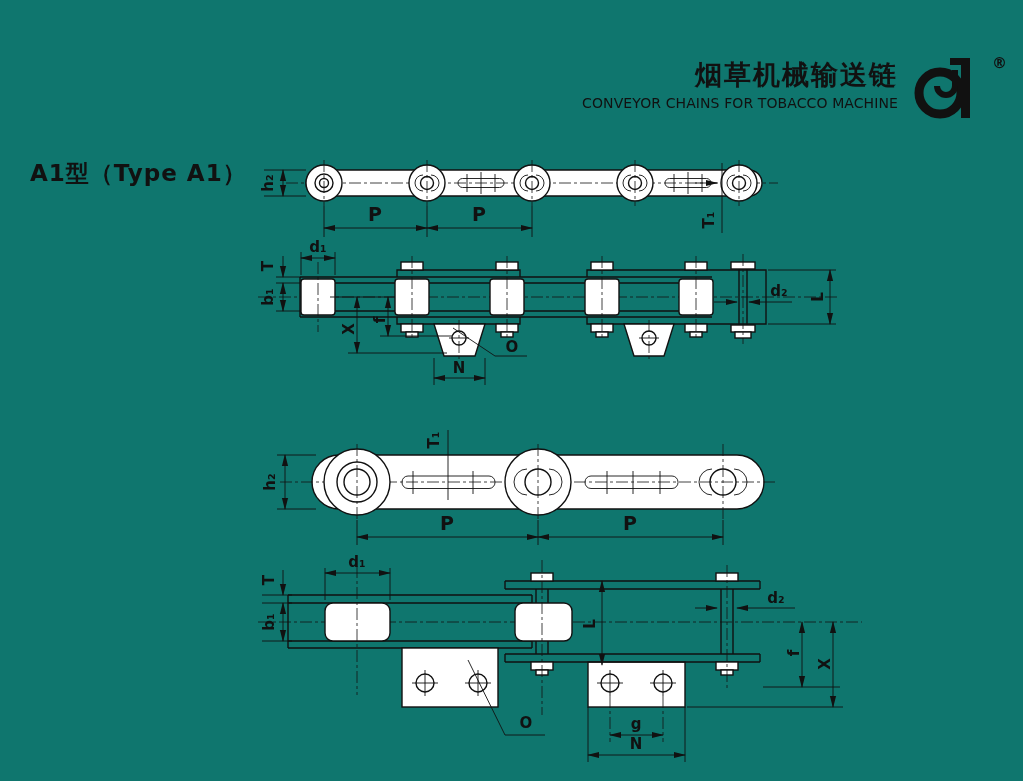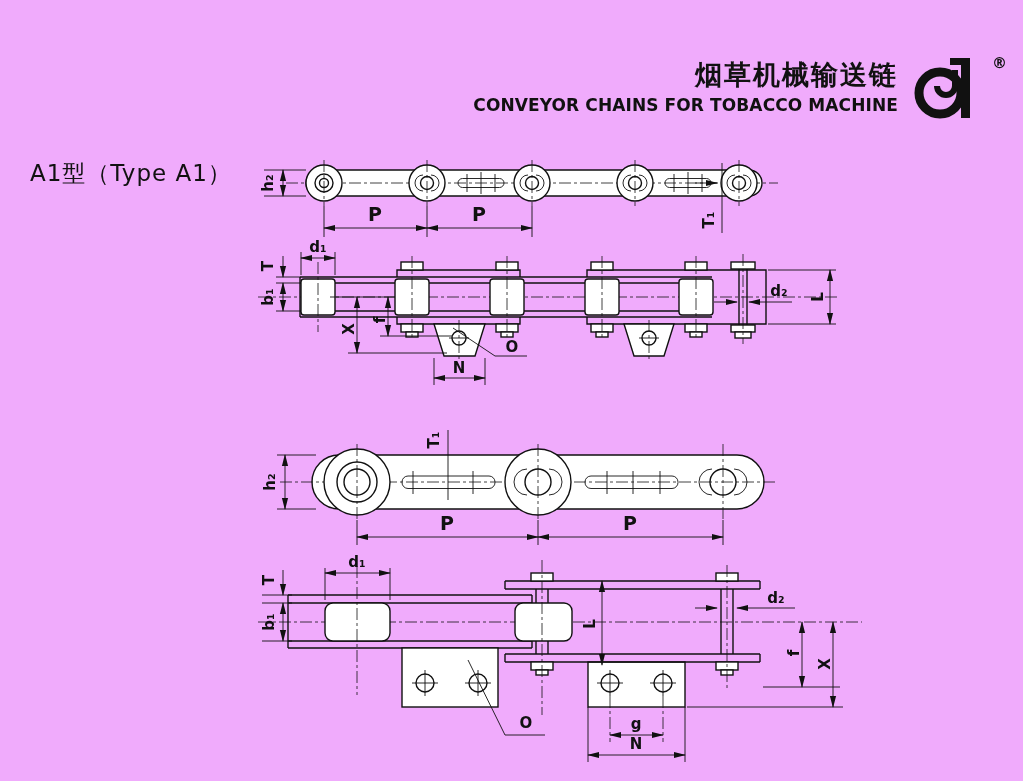--- a/index.html
+++ b/index.html
@@ -1,23 +1,23 @@
 <!DOCTYPE html>
 <html><head>
 <meta charset="utf-8">
 <style>
   html,body{margin:0;padding:0;background:#fff;}
-  .page{position:relative;width:1023px;height:781px;background:#f0abfc;overflow:hidden;
+  .page{position:relative;width:1023px;height:781px;background:#0f766e;overflow:hidden;
         font-family:"DejaVu Sans",sans-serif;color:#111;}
   .hdr{position:absolute;top:60px;right:125px;text-align:right;}
   .title-cn{font-size:27px;font-weight:bold;letter-spacing:2px;line-height:1.1;}
-  .title-en{font-size:17px;font-weight:bold;letter-spacing:0.1px;margin-top:5px;}
+  .title-en{font-size:14px;font-weight:normal;letter-spacing:0.1px;margin-top:5px;}
   .logo{position:absolute;left:912px;top:56px;}
   .regmark{position:absolute;left:992px;top:54px;font-size:15px;font-weight:bold;}
-  .typelabel{position:absolute;left:30px;font-size:23px;font-weight:normal;letter-spacing:1px;}
+  .typelabel{position:absolute;left:30px;font-size:23px;font-weight:bold;letter-spacing:1px;}
   #lblA1{top:158px;} #lblA2{top:443px;}
   svg.draw{position:absolute;left:0;top:0;}
   .ol{stroke:#111;stroke-width:1.4;fill:none;}
   .olf{stroke:#111;stroke-width:1.4;fill:#fff;}
   .tl{stroke:#111;stroke-width:0.9;fill:none;}
   .cl{stroke:#111;stroke-width:0.8;fill:none;stroke-dasharray:12 3 3 3;}
   text.dl{font:bold 15px "DejaVu Sans",sans-serif;fill:#111;text-anchor:middle;}
   text.dlL{font:bold 19px "DejaVu Sans",sans-serif;fill:#111;text-anchor:middle;}
 </style>
 </head>

